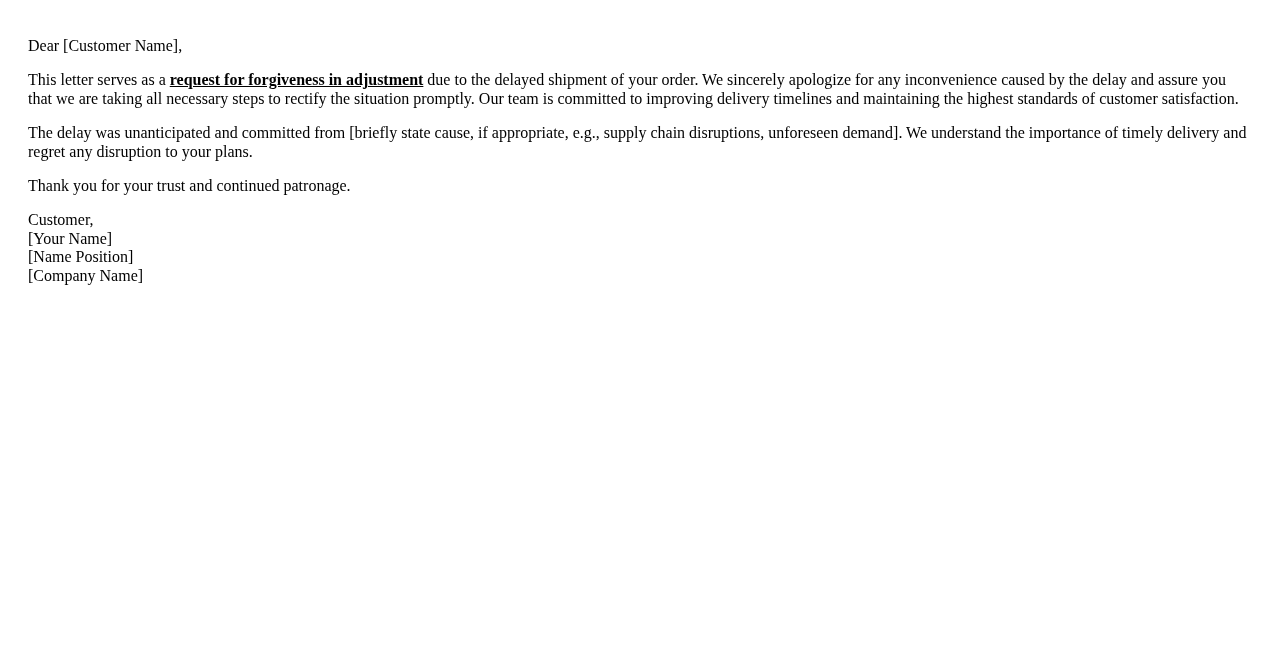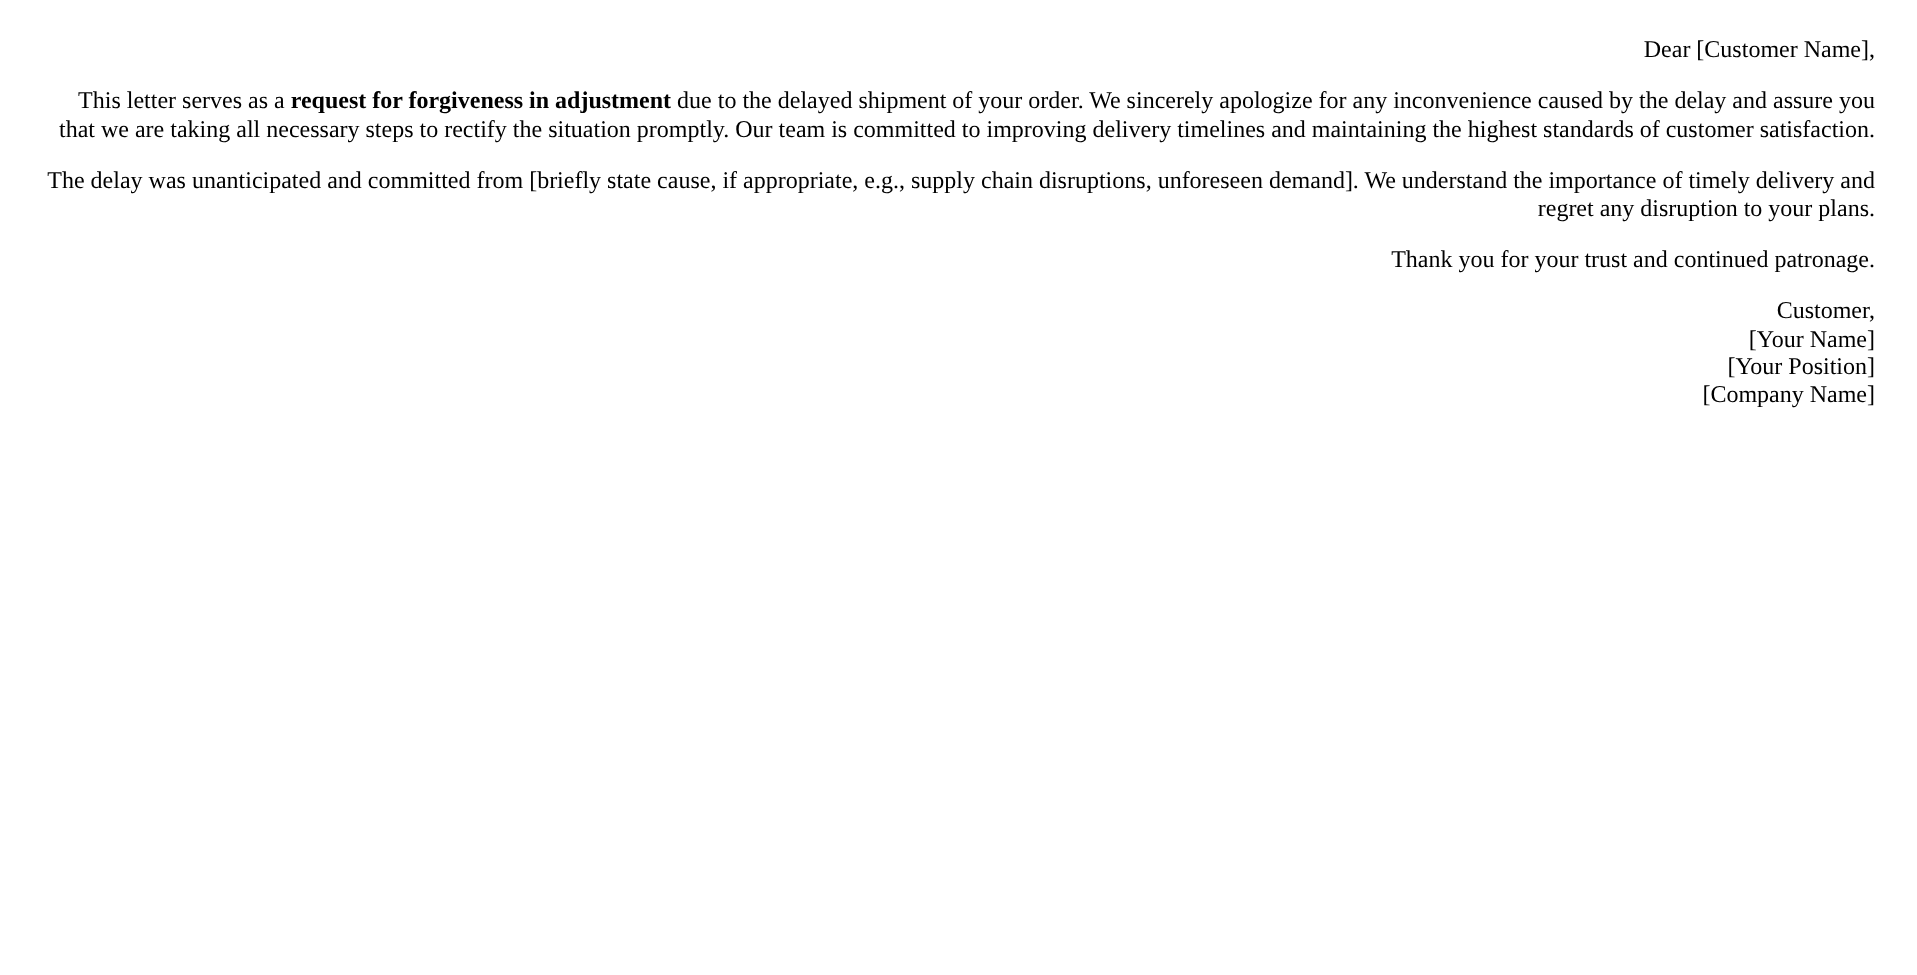--- a/index.html
+++ b/index.html
@@ -13,37 +13,37 @@
     overflow: hidden;
     box-sizing: border-box;
     padding: 21px 28px 0 28px;
     font-family: "Liberation Serif", "DejaVu Serif", serif;
     font-size: 16px;
     line-height: 1.15;
     color: #000000;
     -webkit-font-smoothing: antialiased;
   }
   .letter p {
-    margin: 4px 0 16px 0;
-    text-align: right;
+    margin: 16px 0 16px 0;
   }
   .letter strong {
     font-weight: bold;
+    text-decoration: underline;
   }
 </style>
 </head>
 <body>
 
 <div class="letter">
 
   <p>Dear [Customer Name],</p>
 
   <p><span>This letter serves as a </span><strong>request for forgiveness in adjustment</strong><span> due to the delayed shipment of your order. We sincerely apologize for any inconvenience caused by the delay and assure you that we are taking all necessary steps to rectify the situation promptly. Our team is committed to improving delivery timelines and maintaining the highest standards of customer satisfaction.</span></p>
 
   <p>The delay was unanticipated and committed from [briefly state cause, if appropriate, e.g., supply chain disruptions, unforeseen demand]. We understand the importance of timely delivery and regret any disruption to your plans.</p>
 
 
 
   <p>Thank you for your trust and continued patronage.</p>
 
-  <p><span>Customer,</span><br><span>[Your Name]</span><br><span>[Your Position]</span><br><span>[Company Name]</span></p>
+  <p><span>Customer,</span><br><span>[Your Name]</span><br><span>[Name Position]</span><br><span>[Company Name]</span></p>
 
 </div>
 
 </body></html>

